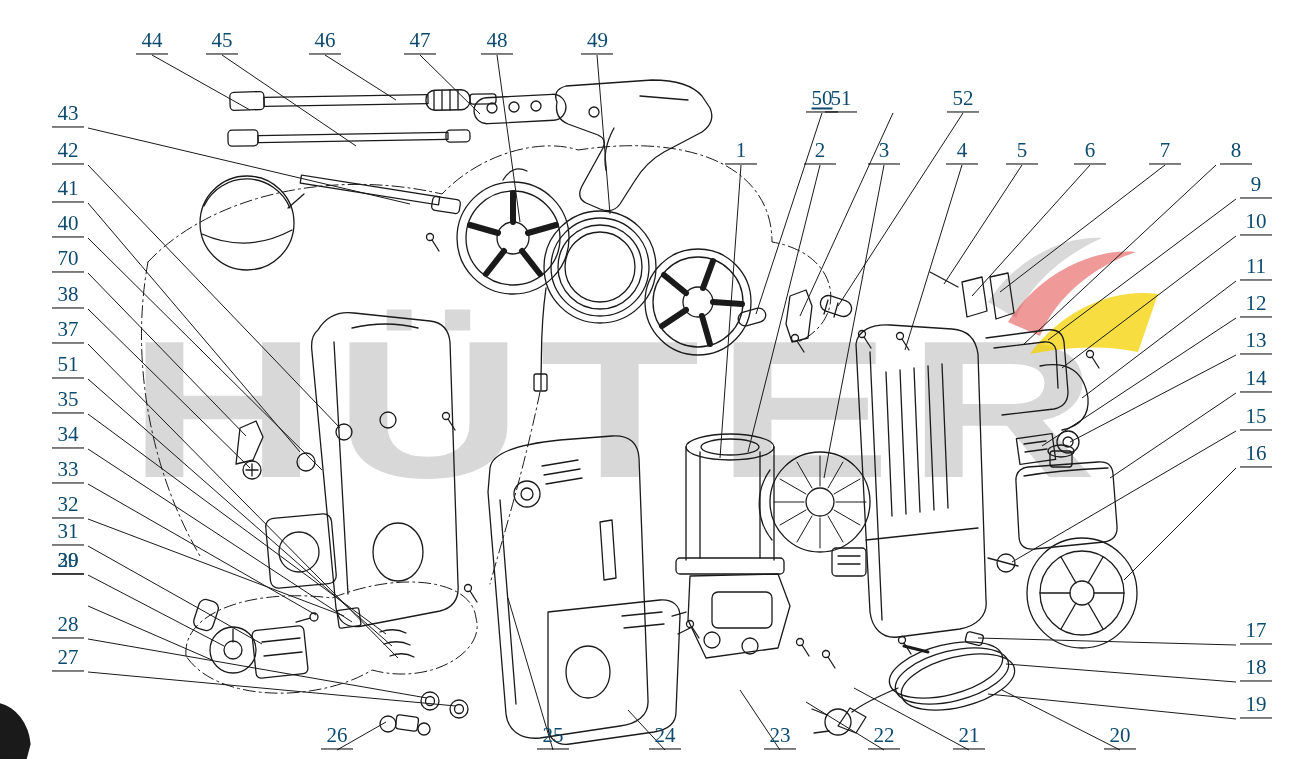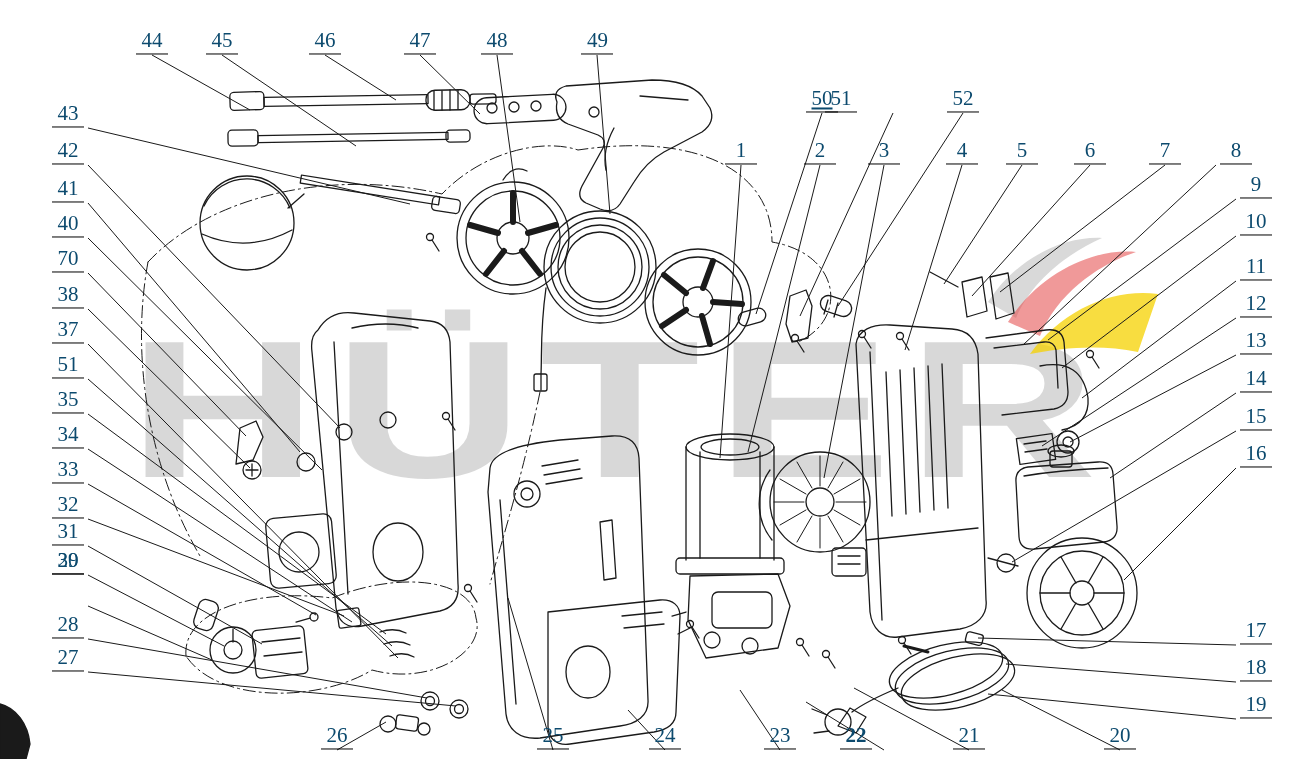--- a/index.html
+++ b/index.html
@@ -409,21 +409,21 @@
       <div class="callout" style="left: 1256px; top: 305px;">12</div>
       <div class="callout" style="left: 1256px; top: 342px;">13</div>
       <div class="callout" style="left: 1256px; top: 380px;">14</div>
       <div class="callout" style="left: 1256px; top: 418px;">15</div>
       <div class="callout" style="left: 1256px; top: 455px;">16</div>
       <div class="callout" style="left: 1256px; top: 632px;">17</div>
       <div class="callout" style="left: 1256px; top: 669px;">18</div>
       <div class="callout" style="left: 1256px; top: 706px;">19</div>
       <div class="callout" style="left: 1120px; top: 737px;">20</div>
       <div class="callout" style="left: 969px; top: 737px;">21</div>
-      <div class="callout" style="left: 856px; top: 737px; font-weight: bold;">22</div>
+      <div class="callout" style="left: 884px; top: 737px;">22</div>
       <div class="callout" style="left: 780px; top: 737px;">23</div>
       <div class="callout" style="left: 665px; top: 737px;">24</div>
       <div class="callout" style="left: 553px; top: 737px;">25</div>
       <div class="callout" style="left: 337px; top: 737px;">26</div>
       <div class="callout" style="left: 68px; top: 659px;">27</div>
       <div class="callout" style="left: 68px; top: 626px;">28</div>
       <div class="callout" style="left: 68px; top: 562px;">29</div>
       <div class="callout" style="left: 68px; top: 562px;">30</div>
       <div class="callout" style="left: 68px; top: 533px;">31</div>
       <div class="callout" style="left: 68px; top: 506px;">32</div>

